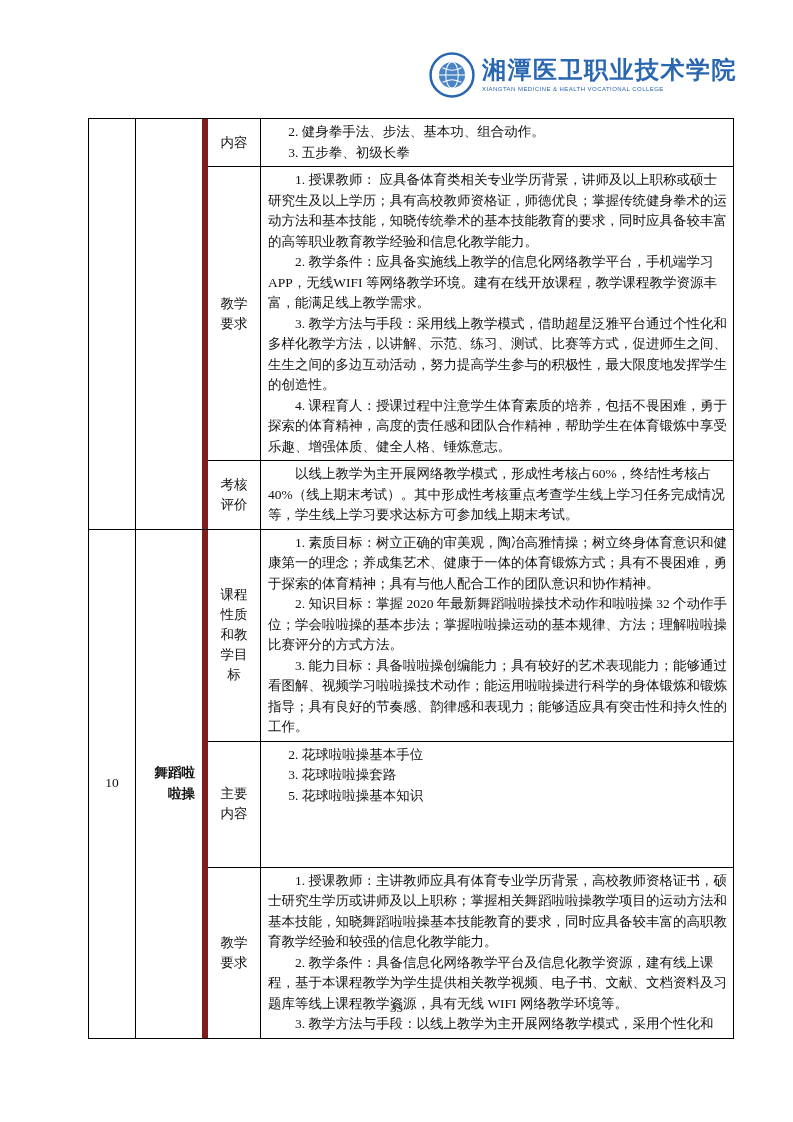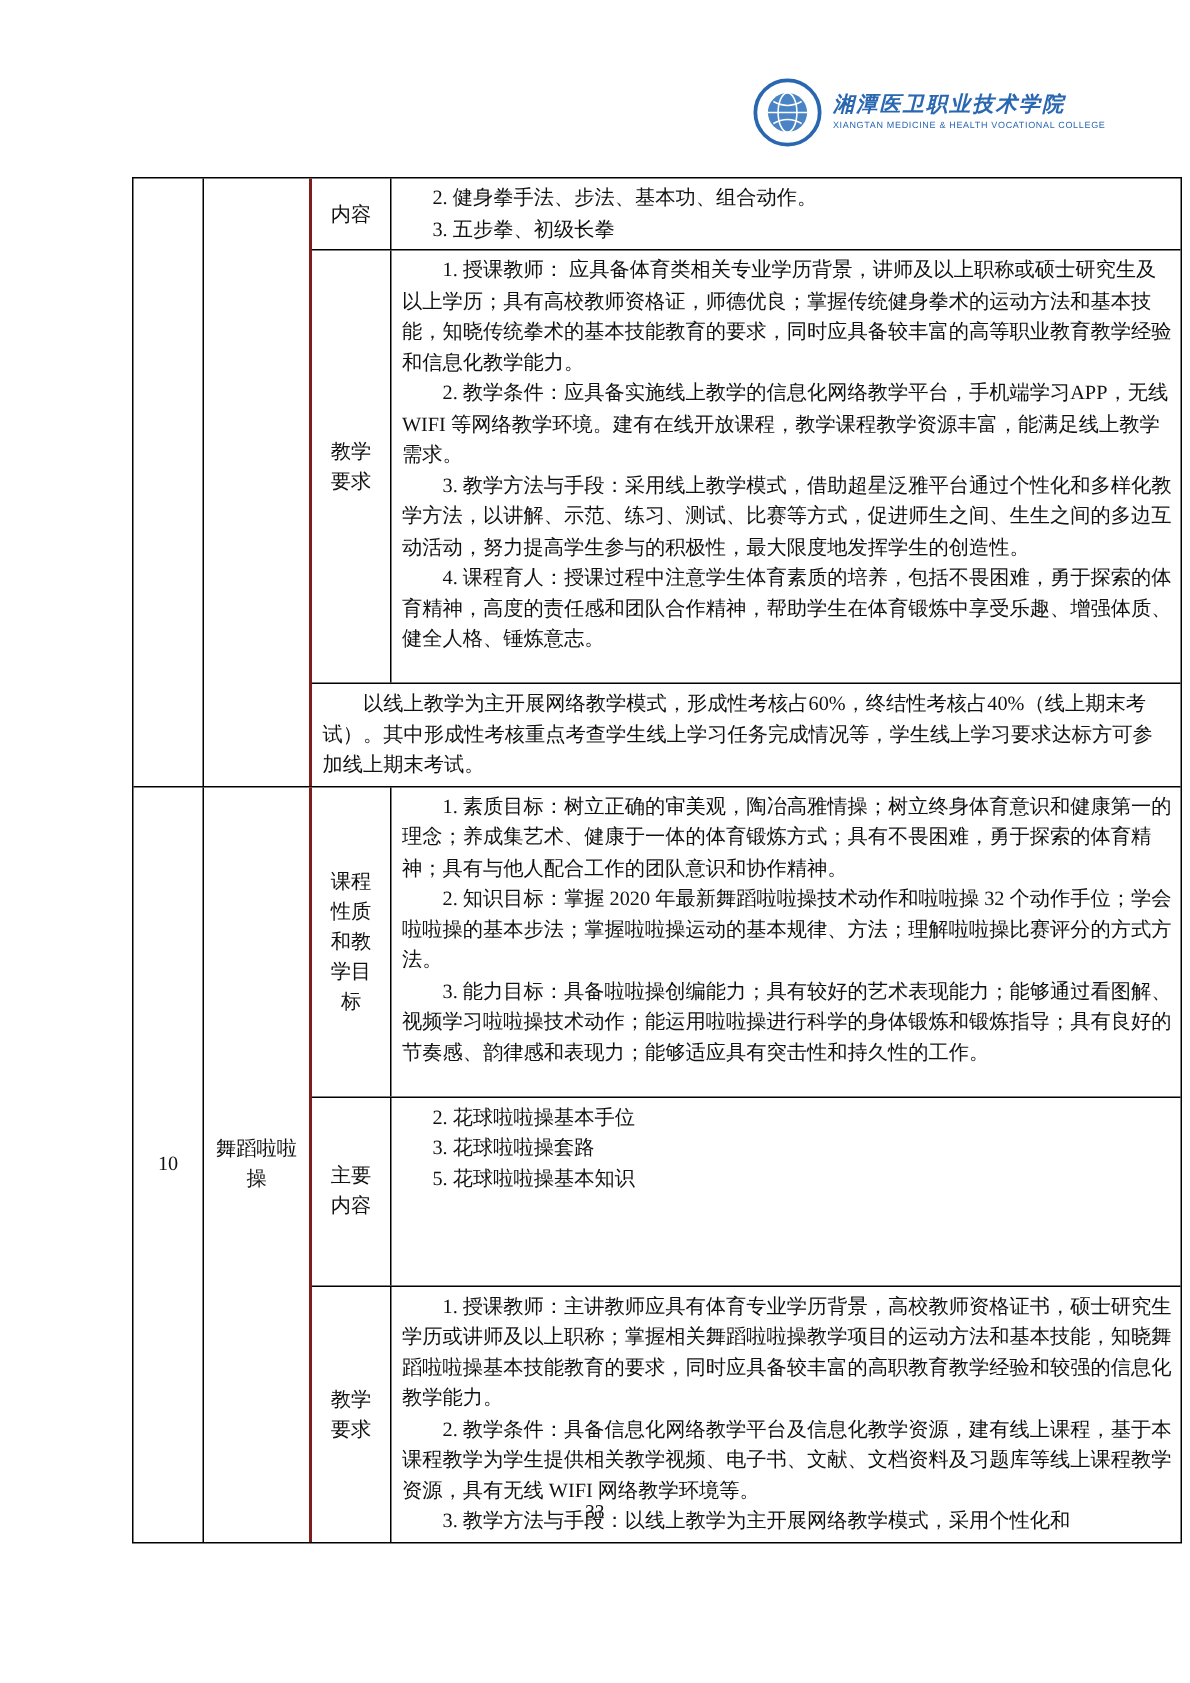--- a/index.html
+++ b/index.html
@@ -21,62 +21,62 @@
     width: 100%;
     display: flex;
     justify-content: flex-end;
     align-items: center;
     gap: 7px;
     padding-right: 56px;
   }
   .emblem { display:block; width:46px; height:46px; }
   .names { display:flex; flex-direction:column; line-height:1.1; }
   .zh {
-    font-size: 14px;
+    font-size: 24px;
     font-weight: bold;
-    font-style: italic;
     color: #2a67b1;
     letter-spacing: 1.5px;
     white-space: nowrap;
   }
   .en {
     font-size: 6px;
     color: #2a67b1;
     letter-spacing: 0.45px;
     margin-top: 3px;
     white-space: nowrap;
     font-family: "Liberation Sans", sans-serif;
   }
 
   
   .ctable {
     position: absolute;
     left: 88px;
     top: 118px;
-    width: 700px;
+    width: 646px;
     border: 1px solid #000;
     font-size: 13.5px;
     line-height: 20.5px;
   }
   .section { display: flex; }
   .section + .section { border-top: 1px solid #000; }
 
   .cell-num {
     flex: 0 0 47px;
     border-right: 1px solid #000;
     display: flex; align-items: center; justify-content: center;
     text-align: left;
   }
   .cell-course {
     flex: 0 0 72px;
-    border-right: 2px solid #7f1d1d;
+    border-right: 6px solid #7f1d1d;
     display: flex; align-items: center; justify-content: center;
-    text-align: center;
+    text-align: right;
     padding: 2px 7px;
     word-break: break-all;
+    font-weight: bold;
   }
   .rows { flex: 1 1 auto; display: flex; flex-direction: column; }
   .row { display: flex; flex: 1 0 auto; }
   .row + .row { border-top: 1px solid #000; }
   .cell-label {
     flex: 0 0 53px;
     border-right: 1px solid #000;
     display: flex; align-items: center; justify-content: center;
     text-align: center;
     padding: 2px 9px;
@@ -149,20 +149,21 @@
           <div class="cell-label">教学要求</div>
           <div class="cell-content">
             <p class="para">1. 授课教师： 应具备体育类相关专业学历背景，讲师及以上职称或硕士研究生及以上学历；具有高校教师资格证，师德优良；掌握传统健身拳术的运动方法和基本技能，知晓传统拳术的基本技能教育的要求，同时应具备较丰富的高等职业教育教学经验和信息化教学能力。</p>
             <p class="para">2. 教学条件：应具备实施线上教学的信息化网络教学平台，手机端学习APP，无线WIFI 等网络教学环境。建有在线开放课程，教学课程教学资源丰富，能满足线上教学需求。</p>
             <p class="para">3. 教学方法与手段：采用线上教学模式，借助超星泛雅平台通过个性化和多样化教学方法，以讲解、示范、练习、测试、比赛等方式，促进师生之间、生生之间的多边互动活动，努力提高学生参与的积极性，最大限度地发挥学生的创造性。</p>
             <p class="para">4. 课程育人：授课过程中注意学生体育素质的培养，包括不畏困难，勇于探索的体育精神，高度的责任感和团队合作精神，帮助学生在体育锻炼中享受乐趣、增强体质、健全人格、锤炼意志。</p>
           </div>
         </div>
 
         <div class="row r3">
+          <div class="cell-label">考核评价</div>
           <div class="cell-content">
             <p class="para">以线上教学为主开展网络教学模式，形成性考核占60%，终结性考核占40%（线上期末考试）。其中形成性考核重点考查学生线上学习任务完成情况等，学生线上学习要求达标方可参加线上期末考试。</p>
           </div>
         </div>
 
       </div>
     </div>
 
     <div class="section sec2">
       <div class="cell-num">10</div>

